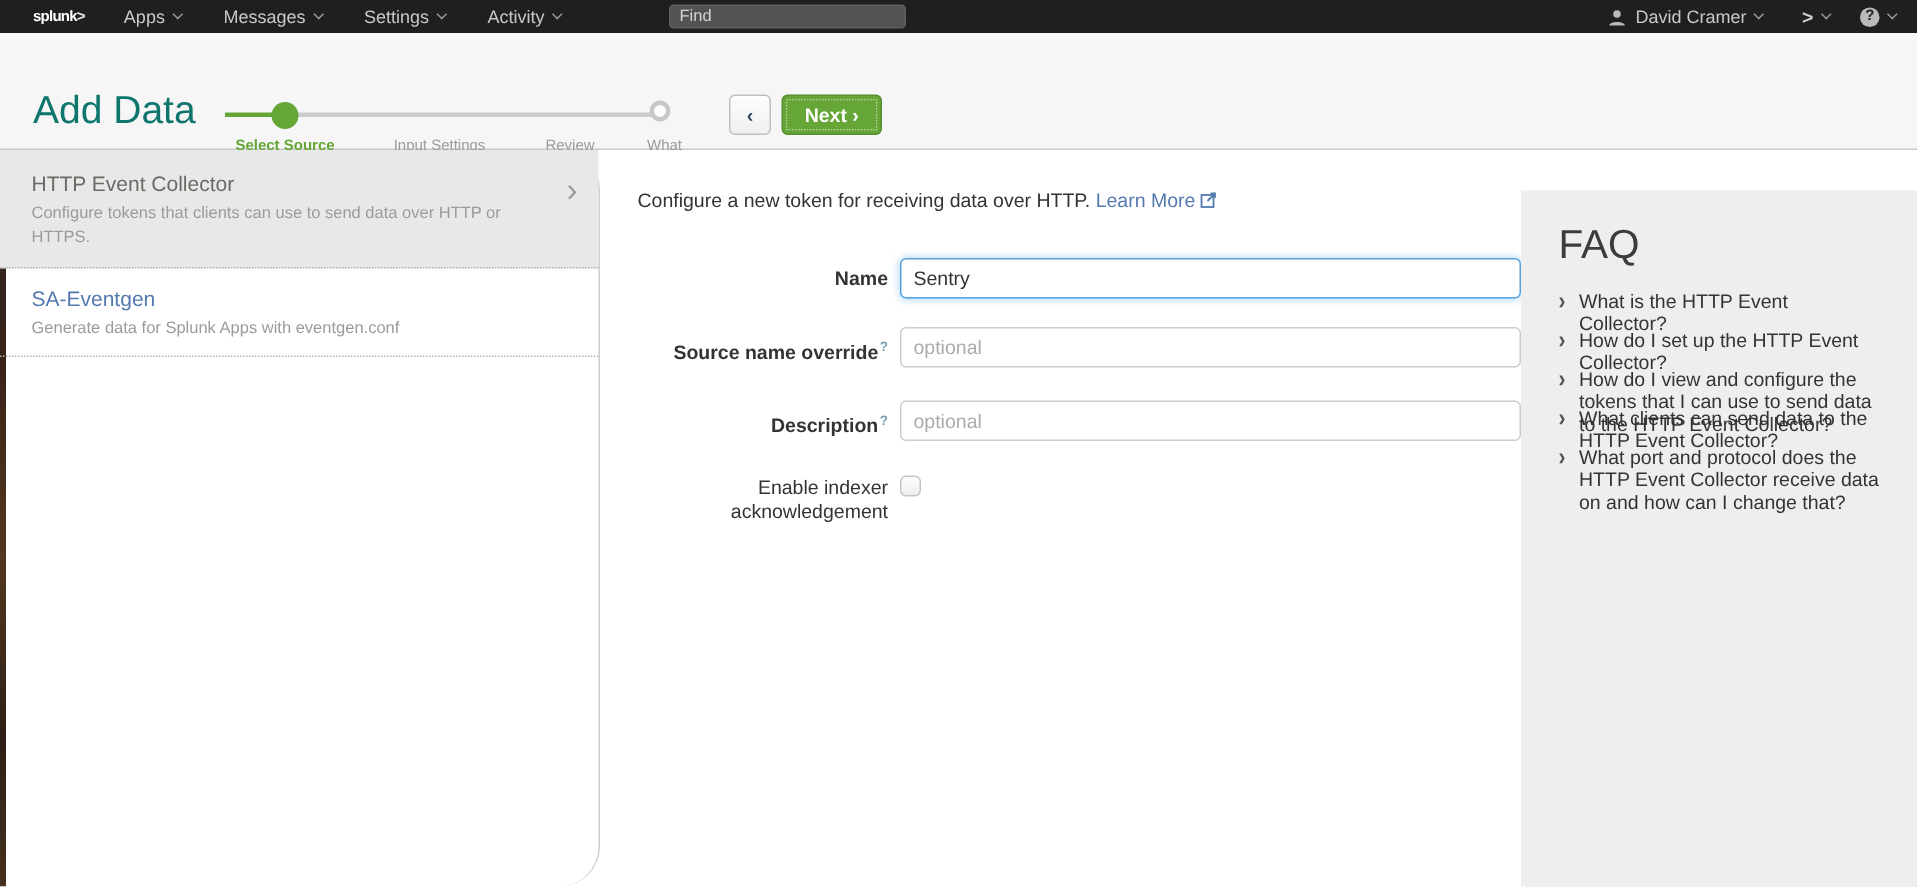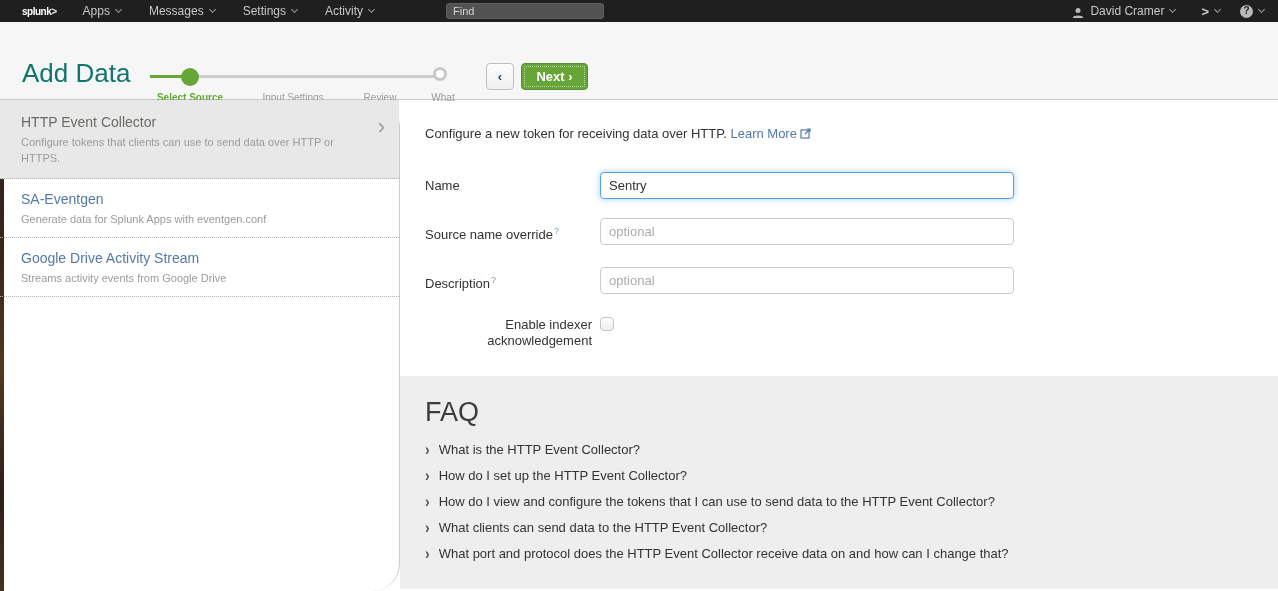--- a/index.html
+++ b/index.html
@@ -38,27 +38,27 @@
   .bodywrap { display:flex; height:491px; }
   .sidebar { position:relative; width:400px; border-right:1px solid #ccc; background:#fff; flex:none;border-radius:27px; }
   .wood-strip { position:absolute; left:0; top:0; width:4px; height:100%; background:linear-gradient(#33222a,#3a2418 30%,#53381f 55%,#2e1f16 80%,#46301d); }
   .src-item { position:relative; padding:12px 44px 10px 21px; border-bottom:1px dotted #b3b3b3; cursor:pointer; }
   .src-item.selected { background:#e8e8e8; padding-top:14px; padding-bottom:12px; }
   .src-title { font-size:14px; color:#5379af; margin-bottom:4px; }
   .src-item.selected .src-title { color:#6b6b66; }
   .src-desc { font-size:11px; color:#9b9b9b; line-height:16px; }
   .src-chevron { position:absolute; right:14px; top:16px; color:#9b9b9b; font-size:22px; line-height:1; font-weight:400; }
 
-  .main { flex:1; background:#fff; display:flex; flex-direction:column; }
+  .main { flex:1; background:#fff; display:flex; flex-direction:row; }
   .formarea { padding:26px 0 0 25px; }
   .intro { font-size:13px; color:#333; margin-bottom:30px; }
   .link { color:#5379af; text-decoration:none; cursor:pointer; }
   .ext-icon { display:inline-block; vertical-align:-1px; margin-left:3px; }
   .frow { display:flex; margin-bottom:19px; }
-  .flabel { width:167px; text-align:left; font-size:13px; color:#333; line-height:27px; flex:none; }
+  .flabel { width:167px; text-align:right; font-size:13px; color:#333; line-height:27px; flex:none;font-weight:bold; }
   .flabel sup { font-size:9px; color:#7d9eb5; margin-left:1px; }
   .fctl { margin-left:8px; }
   .tinput { width:414px; height:27px; border:1px solid #ccc; border-radius:4px; font-size:13px; color:#333; padding:0 8px; outline:none; font-family:"Liberation Sans",sans-serif; }
   .tinput::placeholder { color:#ababab; opacity:1; }
   .tinput.focused { border-color:#57a2dc; box-shadow:0 0 6px rgba(82,168,236,.55); }
   .chkrow { display:flex; margin-bottom:0; }
   .chklabel { width:167px; text-align:right; font-size:13px; color:#333; line-height:16px; flex:none; }
   .checkbox { margin-left:8px; width:14px; height:14px; border:1px solid #c4c4c4; border-radius:4px; background:linear-gradient(#fdfdfd,#eee); cursor:pointer; flex:none; }
 
   .faq { margin-top:27px; background:#eee; padding:21px 25px 18px 25px; }
@@ -133,24 +133,20 @@
     <div class="wood-strip"></div>
     <div class="src-item selected">
       <div class="src-title">HTTP Event Collector</div>
       <div class="src-desc">Configure tokens that clients can use to send data over HTTP or HTTPS.</div>
       <div class="src-chevron">›</div>
     </div>
     <div class="src-item">
       <div class="src-title">SA-Eventgen</div>
       <div class="src-desc">Generate data for Splunk Apps with eventgen.conf</div>
     </div>
-    <div class="src-item">
-      <div class="src-title">Google Drive Activity Stream</div>
-      <div class="src-desc">Streams activity events from Google Drive</div>
-    </div>
   </div>
 
   <div class="main">
     <div class="formarea">
       <div class="intro">
         <span>Configure a new token for receiving data over HTTP.</span>
         <a class="link"><span>Learn More</span><span class="ext-icon"><svg width="11" height="11" viewBox="0 0 11 11">
                 <rect x="1" y="2" width="8" height="8" fill="none" stroke="#5379af" stroke-width="1.2"></rect>
                 <path d="M5 6 L10 1 M7 1 h3 v3" fill="none" stroke="#5379af" stroke-width="1.2"></path>
               </svg></span></a>

